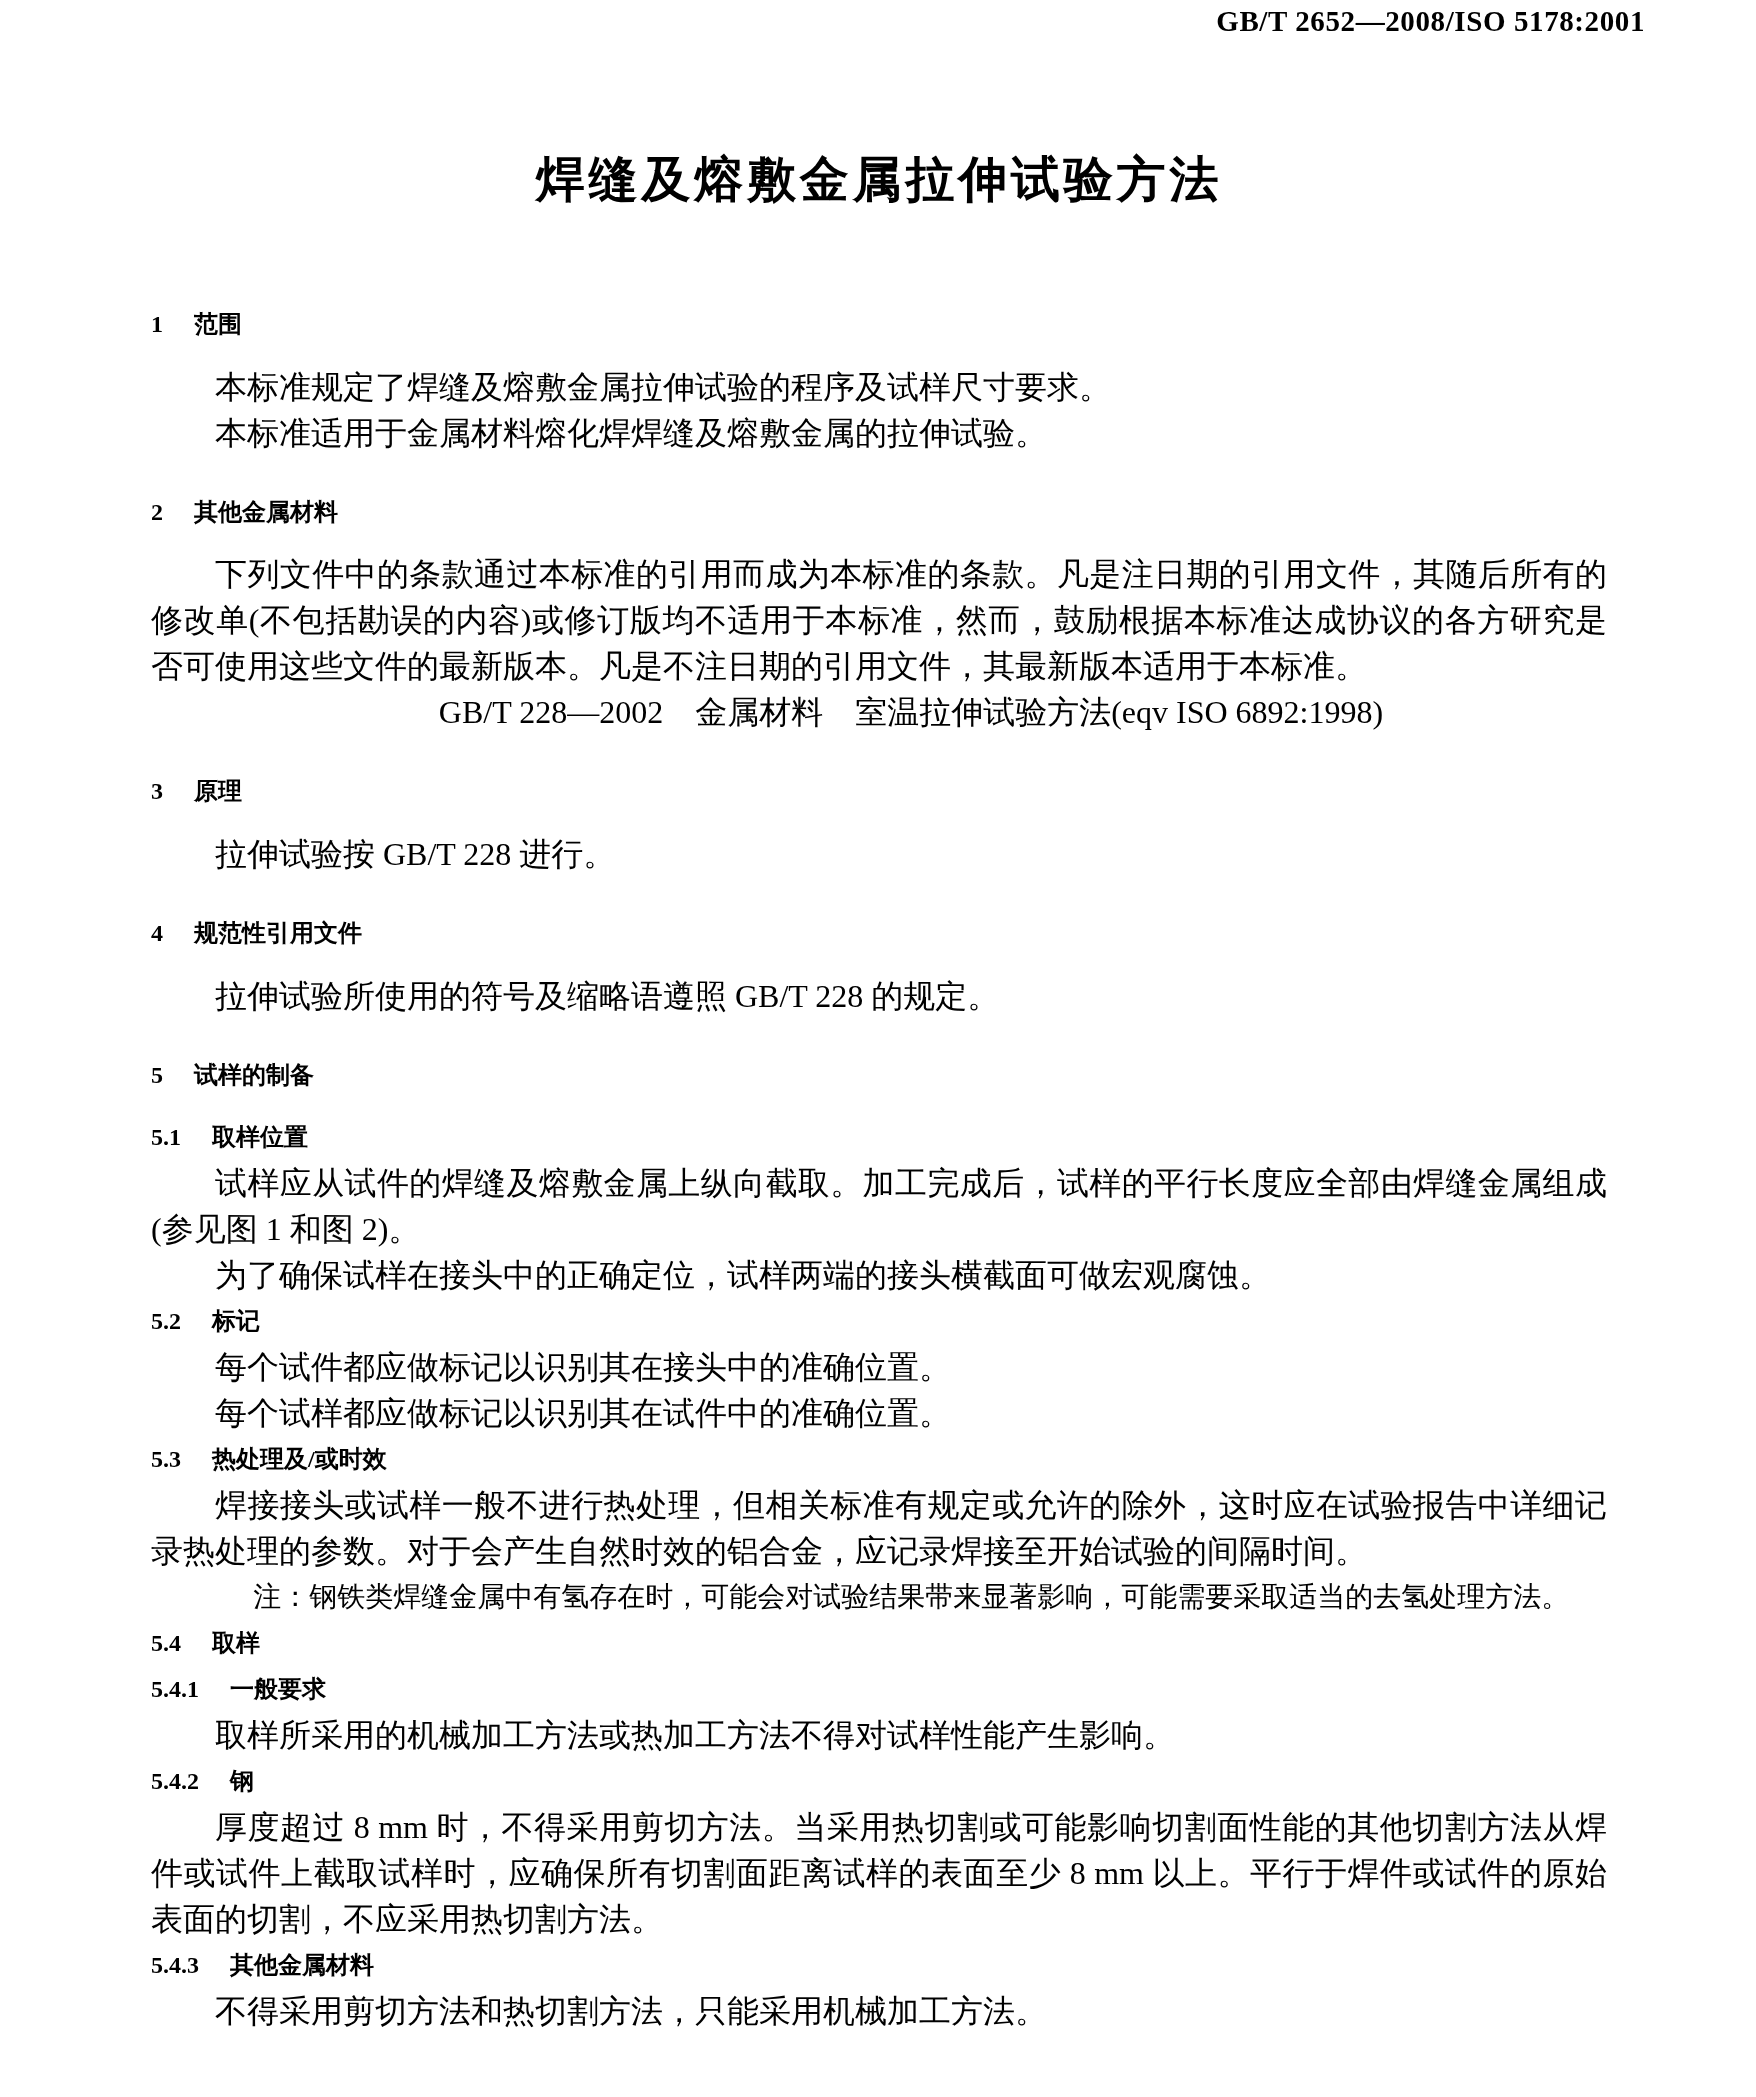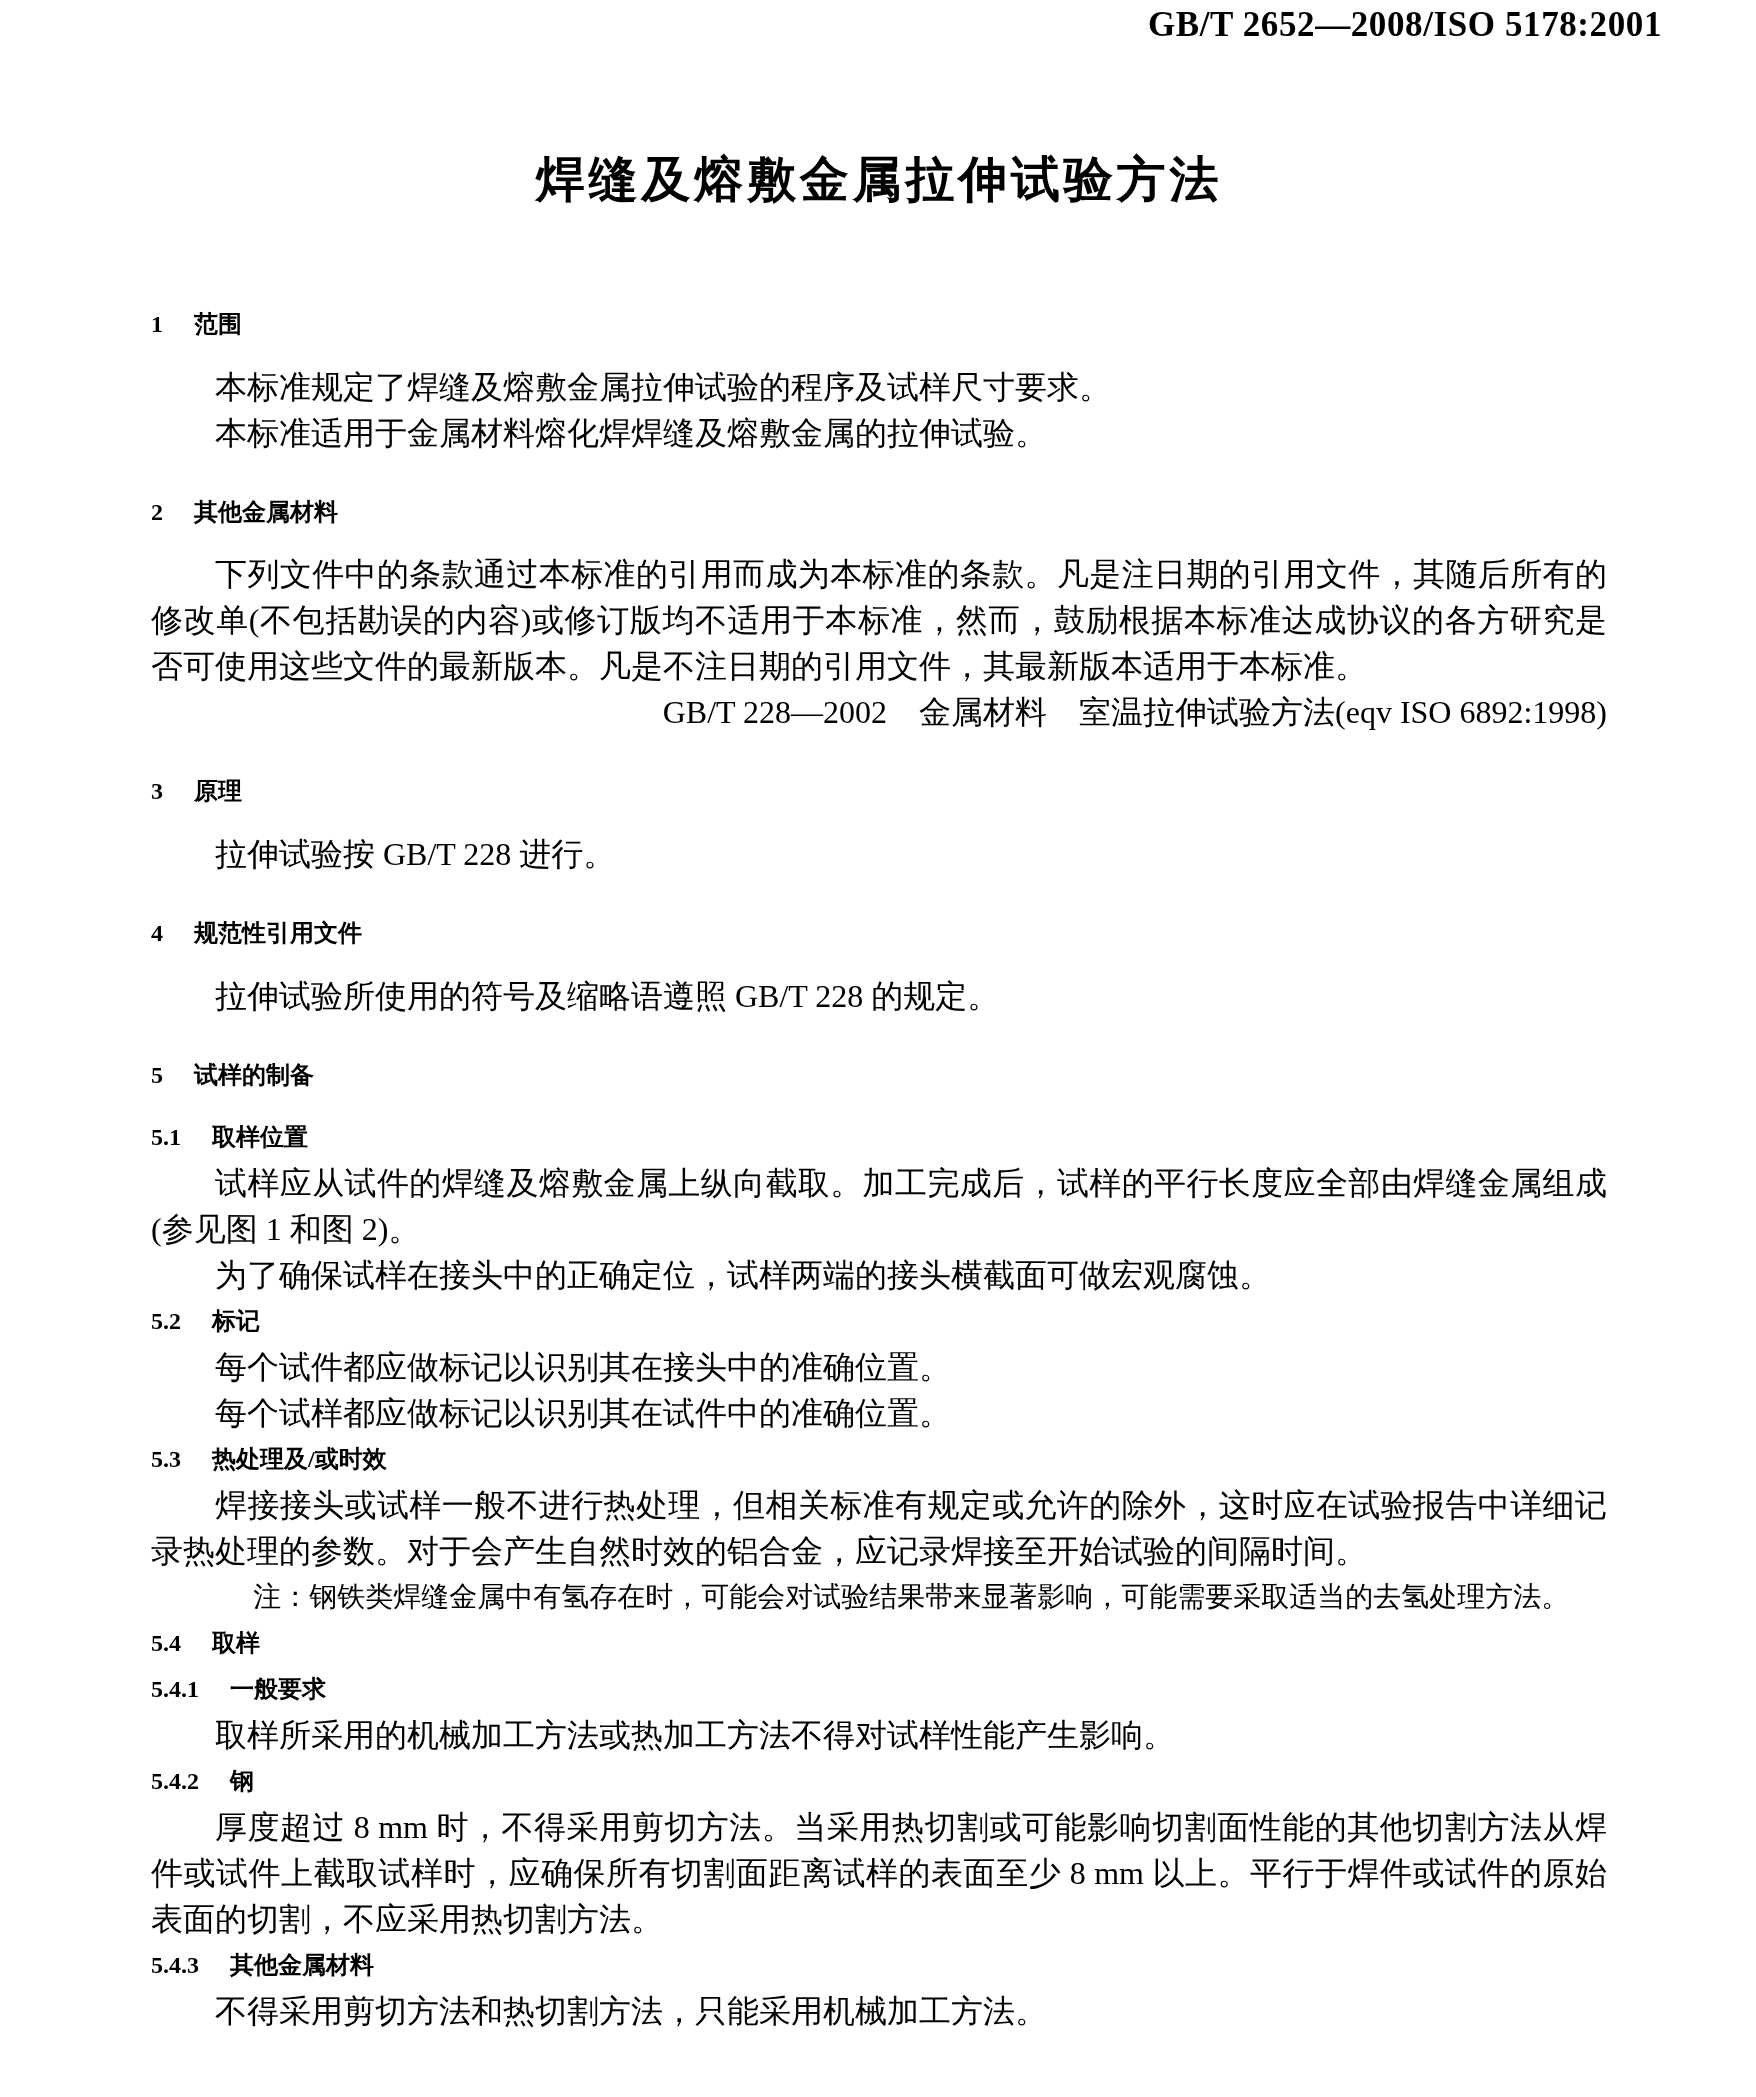--- a/index.html
+++ b/index.html
@@ -9,22 +9,22 @@
     height: 2097px;
     background: #ffffff;
     color: #000000;
     font-family: "Liberation Serif", "DejaVu Serif", serif;
     overflow: hidden;
     box-sizing: border-box;
   }
   .header-code {
     position: absolute;
     top: 5.1px;
-    right: 95px;
-    font-size: 35px;
+    right: 112px;
+    font-size: 29px;
     font-weight: 700;
     letter-spacing: 0.6px;
     white-space: nowrap;
     margin-left: 20px;
   }
   .content {
     position: absolute;
     left: 151px;
     top: 0;
     width: 1456px;
@@ -48,21 +48,21 @@
   .sec-h.sub { margin: 0; }
   .sec-h .num { display: inline-block; margin-right: 31px; }
   .para {
     font-size: 32px;
     line-height: 46px;
     margin: 0;
     text-indent: 2em;
     text-align: justify;
     letter-spacing: 0;
   }
-  .para.nowrapline { text-align: right; }
+  .para.nowrapline { text-align: center; }
   .note {
     font-size: 28px;
     line-height: 46px;
     margin: 0;
     text-indent: 2.3em;
     text-align: center;
   }
 </style>
 </head>
 <body>

